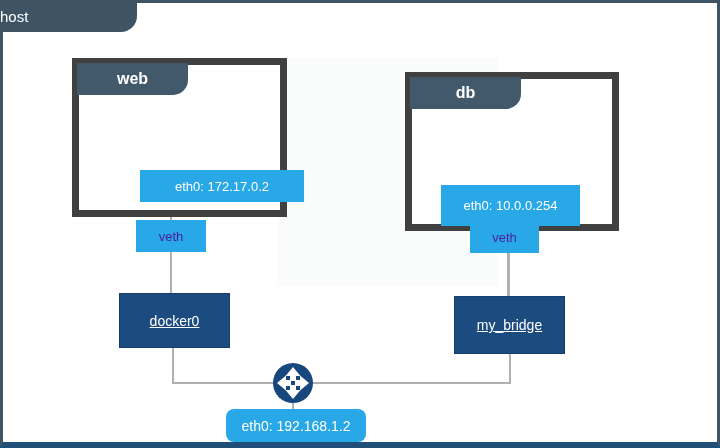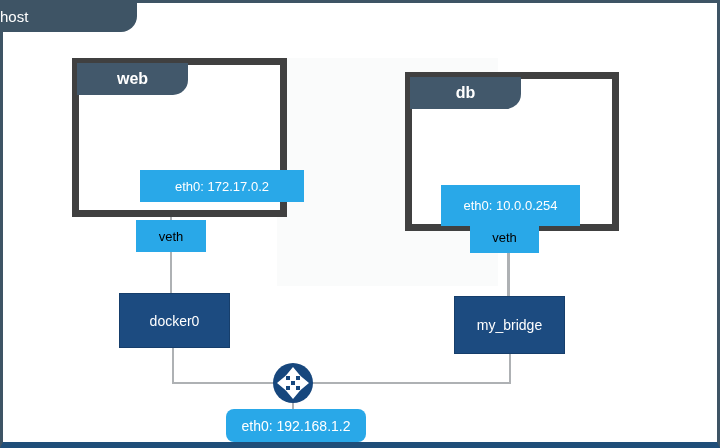--- a/index.html
+++ b/index.html
@@ -28,27 +28,27 @@
   .container-tab{
     position:absolute;left:-2px;top:-2px;width:111px;height:32px;background:#42586b;
     border-bottom-right-radius:15px;color:#fff;font-size:16px;font-weight:600;
     display:flex;align-items:center;justify-content:center;
   }
   .eth-box{
     position:absolute;background:#29a8e8;color:#fff;font-size:13px;
     display:flex;align-items:center;justify-content:center;
   }
   .node-blue{
-    position:absolute;background:#29a8e8;color:#000000;font-size:13px;
+    position:absolute;background:#29a8e8;color:#4c1d95;font-size:13px;
     display:flex;align-items:center;justify-content:center;
   }
   .node-navy{
     position:absolute;background:#1c4b80;color:#fff;font-size:14px;
     border:1px solid #163e6b;box-sizing:border-box;
-    display:flex;align-items:center;justify-content:center;
+    display:flex;align-items:center;justify-content:center;text-decoration:underline;
   }
   .line{position:absolute;background:#aeb1b4;}
   .router{
     position:absolute;left:273px;top:363px;width:40px;height:40px;border-radius:50%;
     background:#17477d;z-index:5;display:flex;align-items:center;justify-content:center;
   }
   .router svg{display:block;}
   .host-eth{
     position:absolute;left:226px;top:409px;width:140px;height:33px;background:#29a8e8;
     color:#fff;font-size:14px;display:flex;align-items:center;justify-content:center;z-index:4;border-radius:8px;

